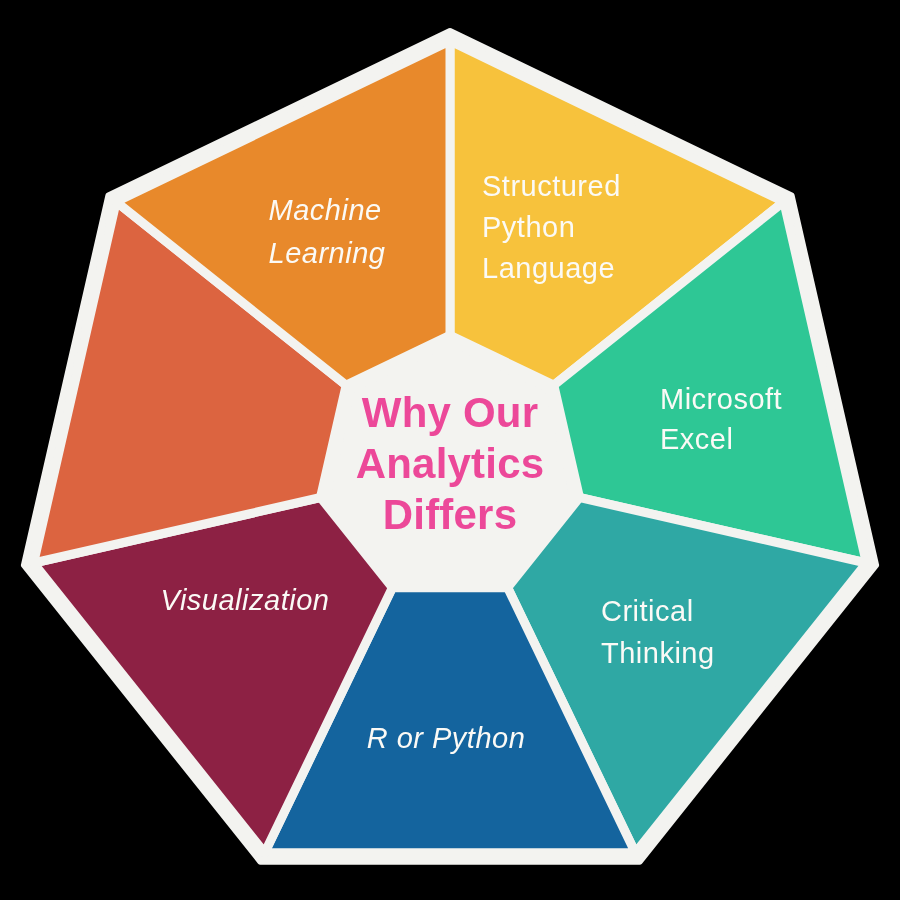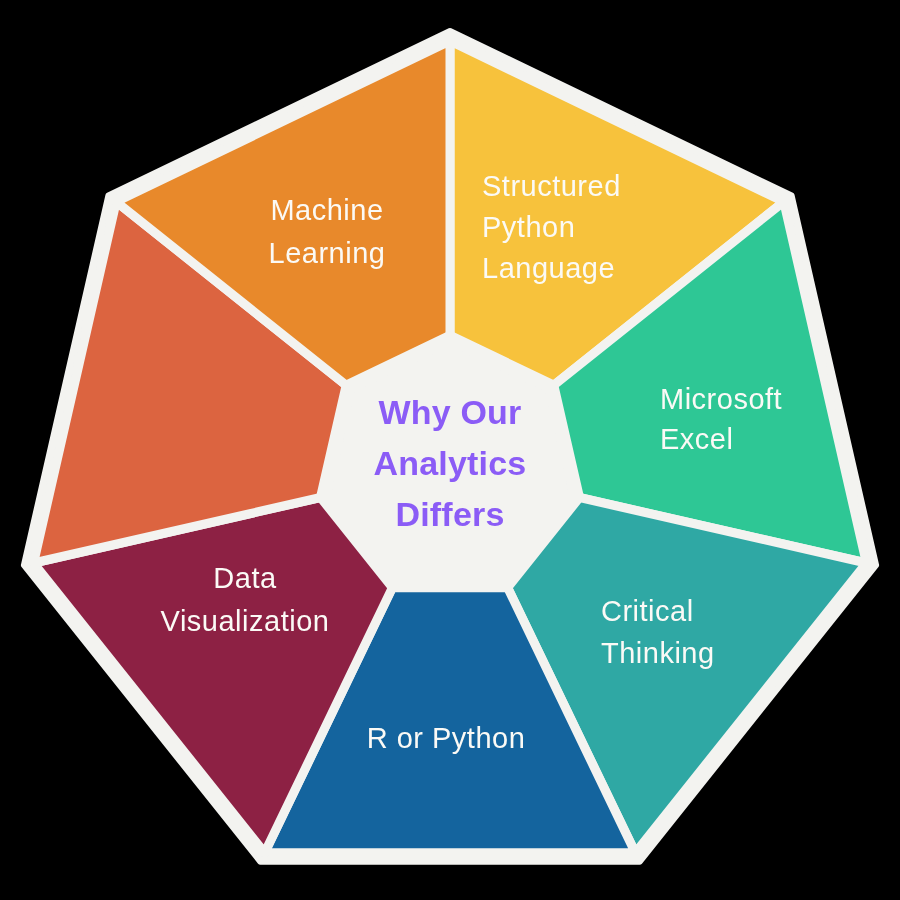--- a/index.html
+++ b/index.html
@@ -25,33 +25,33 @@
     position: absolute;
     color: #FBFAF6;
     font-size: 29px;
     font-weight: 300;
     letter-spacing: 0.5px;
     line-height: 42px;
     white-space: nowrap;
   }
   .label.centered {
     transform: translate(-50%, -50%);
-    text-align: center;
+    font-style: italic;
   }
   .label.lh40 { line-height: 40px; margin-left: 20px; }
   .label.lh41 { line-height: 41px; }
   .label.lh43 { line-height: 43px; }
   .title {
     position: absolute;
     left: 450px;
     top: 463px;
     transform: translate(-50%, -50%);
     text-align: center;
-    color: #8b5cf6;
-    font-size: 34px;
+    color: #ec4899;
+    font-size: 42px;
     font-weight: 700;
     letter-spacing: 0.2px;
     line-height: 51px;
     white-space: nowrap;
   }
 </style>
 </head>
 <body>
 
 <div class="stage">
@@ -103,18 +103,17 @@
   <div class="label" style="left:601px; top:584px;margin-top:6px;">
     <div>Critical</div>
     <div>Thinking</div>
   </div>
 
   <div class="label centered" style="left:446px; top:738px;">
     <div>R or Python</div>
   </div>
 
   <div class="label centered lh43" style="left:245px; top:600px;">
-    <div>Data</div>
     <div>Visualization</div>
   </div>
 
 
 </div>
 
 </body></html>

